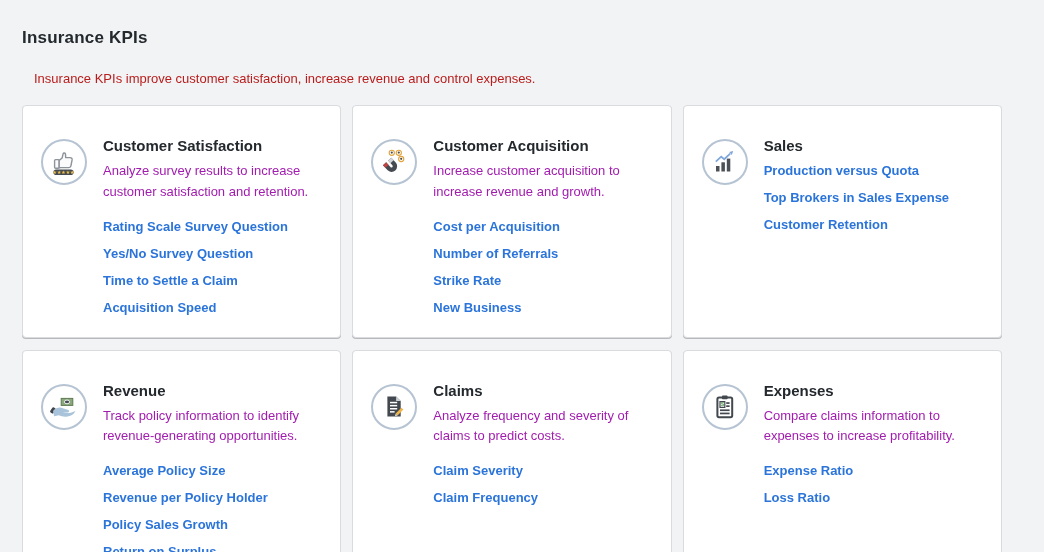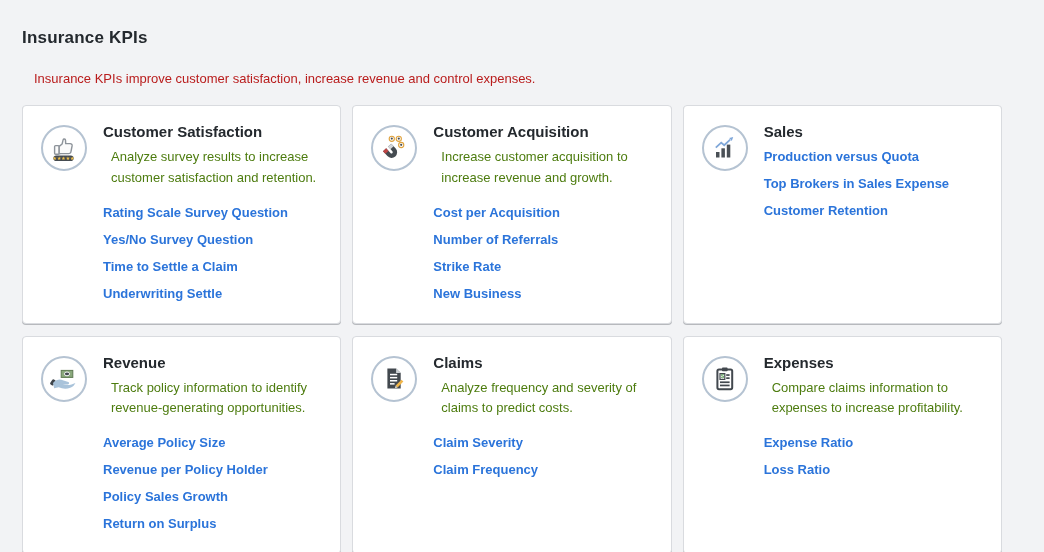--- a/index.html
+++ b/index.html
@@ -29,37 +29,37 @@
   .card-grid{
     display:grid;
     grid-template-columns:repeat(3,1fr);
     gap:12px 11px;
   }
   .card{
     background:var(--card-bg);
     border:1px solid var(--card-border);
     border-radius:4px;
     box-shadow:0 1px 0 rgba(110,115,122,.45);
-    padding:14px 16px 12px 16px;
+    padding:28px 16px 12px 16px;
     display:flex;align-items:flex-start;
     min-height:194px;
   }
   .icon-ring{
     flex:0 0 auto;width:46px;height:46px;border-radius:50%;
     border:2px solid var(--ring);background:#fff;
     display:flex;align-items:center;justify-content:center;
     margin:5px 16px 0 2px;
   }
   .icon-ring svg{display:block;}
   .card-body{flex:1 1 auto;min-width:0;padding-top:3px;}
   .card-title{
     font-size:15px;font-weight:600;color:#24292e;margin:0 0 7px;
   }
   .card-desc{
-    font-size:13px;color:#4d7c0f;line-height:1.6;margin:0 8px 14px;
+    font-size:13px;color:#a21caf;line-height:1.6;margin:0 0 14px;
     max-width:232px;
   }
   .links{list-style:none;margin:0;padding:0;}
   .links li{margin:0 0 9px;}
   .links a{
     color:var(--link);font-size:13px;font-weight:600;
     text-decoration:none;
   }
 </style>
 </head>
@@ -78,21 +78,21 @@
     <text x="15.5" y="27.8" text-anchor="middle" font-size="4.9" fill="#f2c24a" font-family="'DejaVu Sans',sans-serif">★★★★★</text>
   </svg>
         </span>
     <div class="card-body">
       <h2 class="card-title">Customer Satisfaction</h2>
       <p class="card-desc">Analyze survey results to increase customer satisfaction and retention.</p>
       <ul class="links">
             <li><a href="#">Rating Scale Survey Question</a></li>
             <li><a href="#">Yes/No Survey Question</a></li>
             <li><a href="#">Time to Settle a Claim</a></li>
-            <li><a href="#">Underwriting Settle</a></li>
+            <li><a href="#">Acquisition Speed</a></li>
           </ul>
     </div>
   </section>
       <section class="card">
     <span class="icon-ring">
           <svg width="32" height="32" viewBox="0 0 32 32">
     <g transform="rotate(-42 13 20)">
       <path d="M7.6 14 v6.6 a5.6 5.6 0 0 0 11.2 0 V14 h-4.3 v6.4 a1.3 1.3 0 0 1 -2.6 0 V14 z" fill="#454b51"></path>
       <rect x="7.6" y="14" width="4.3" height="3.5" fill="#bf4545"></rect>
       <rect x="14.5" y="14" width="4.3" height="3.5" fill="#d4d7da"></rect>

